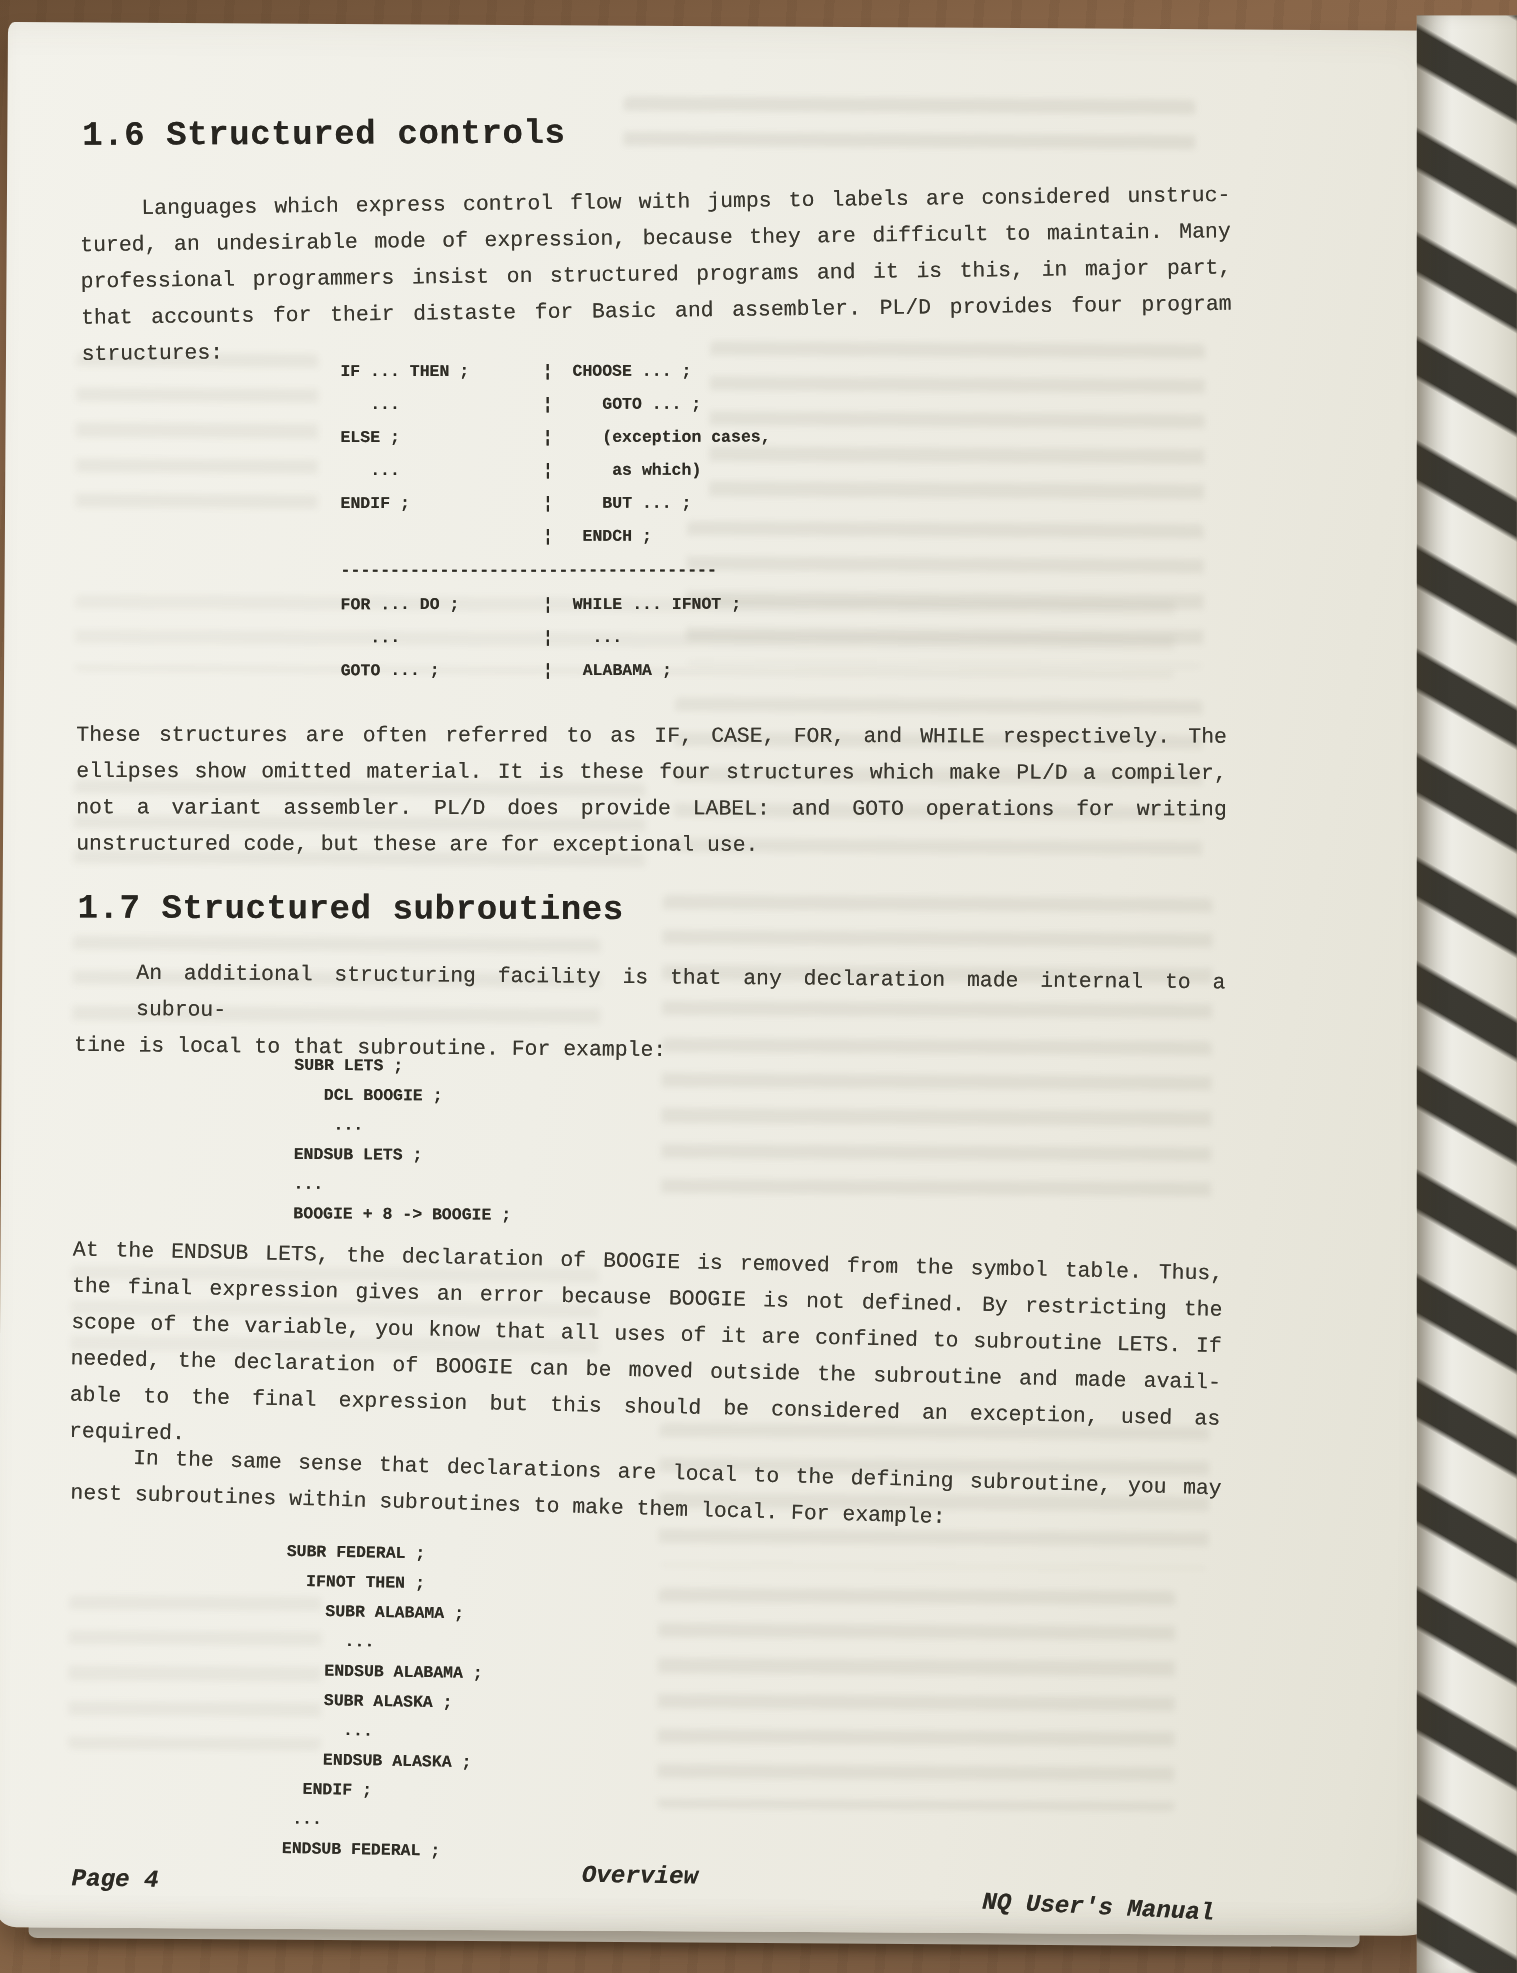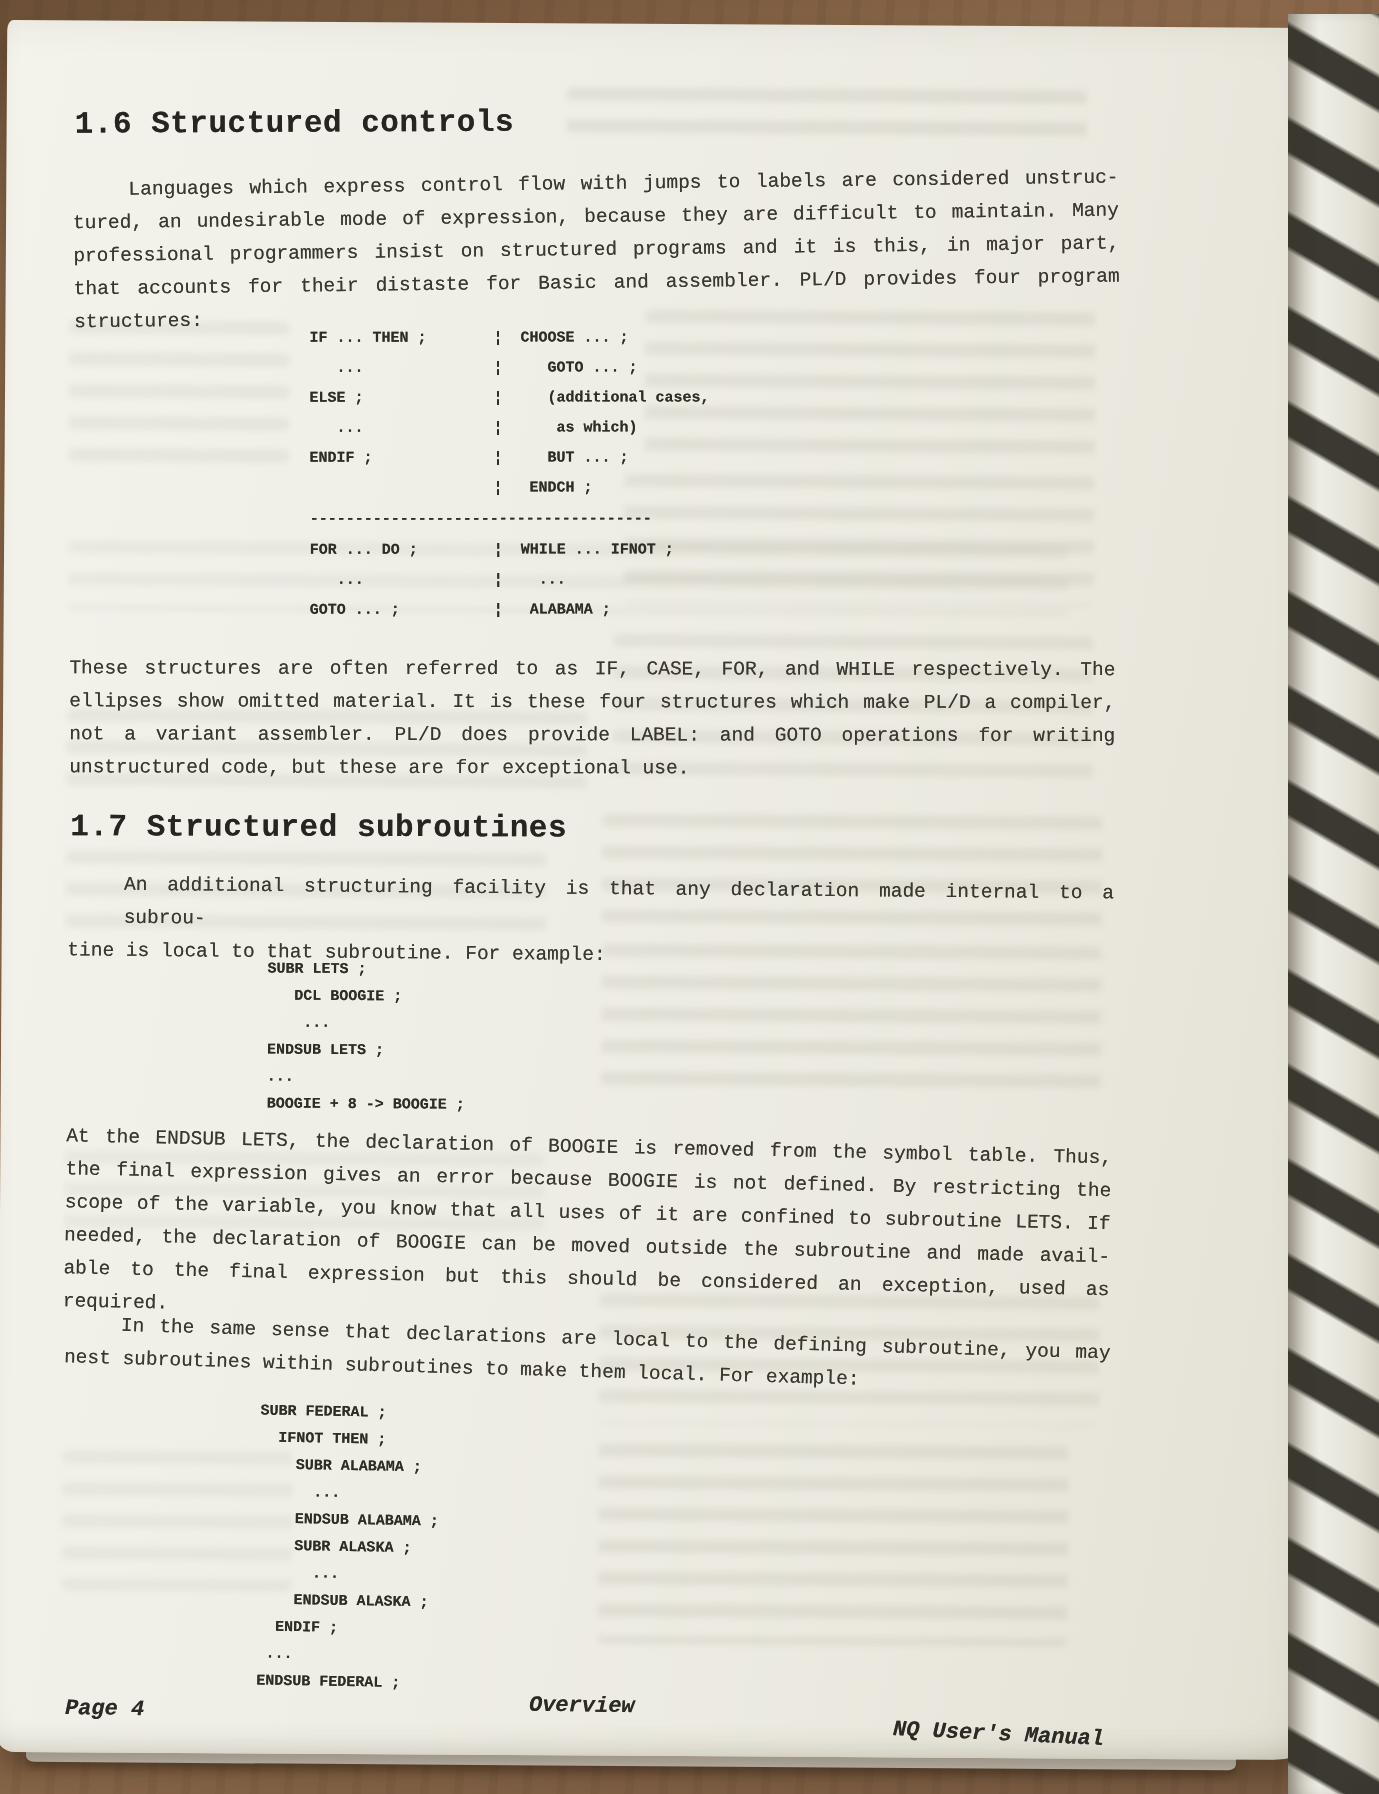--- a/index.html
+++ b/index.html
@@ -86,21 +86,21 @@
         <span class="cr">CHOOSE ... ;</span>
     </div>
     <div class="crow">
       <span class="cl">   ...</span>
         <span class="csep">¦</span>
         <span class="cr">   GOTO ... ;</span>
     </div>
     <div class="crow">
       <span class="cl">ELSE ;</span>
         <span class="csep">¦</span>
-        <span class="cr">   (additional cases,</span>
+        <span class="cr">   (exception cases,</span>
     </div>
     <div class="crow">
       <span class="cl">   ...</span>
         <span class="csep">¦</span>
         <span class="cr">    as which)</span>
     </div>
     <div class="crow">
       <span class="cl">ENDIF ;</span>
         <span class="csep">¦</span>
         <span class="cr">   BUT ... ;</span>

